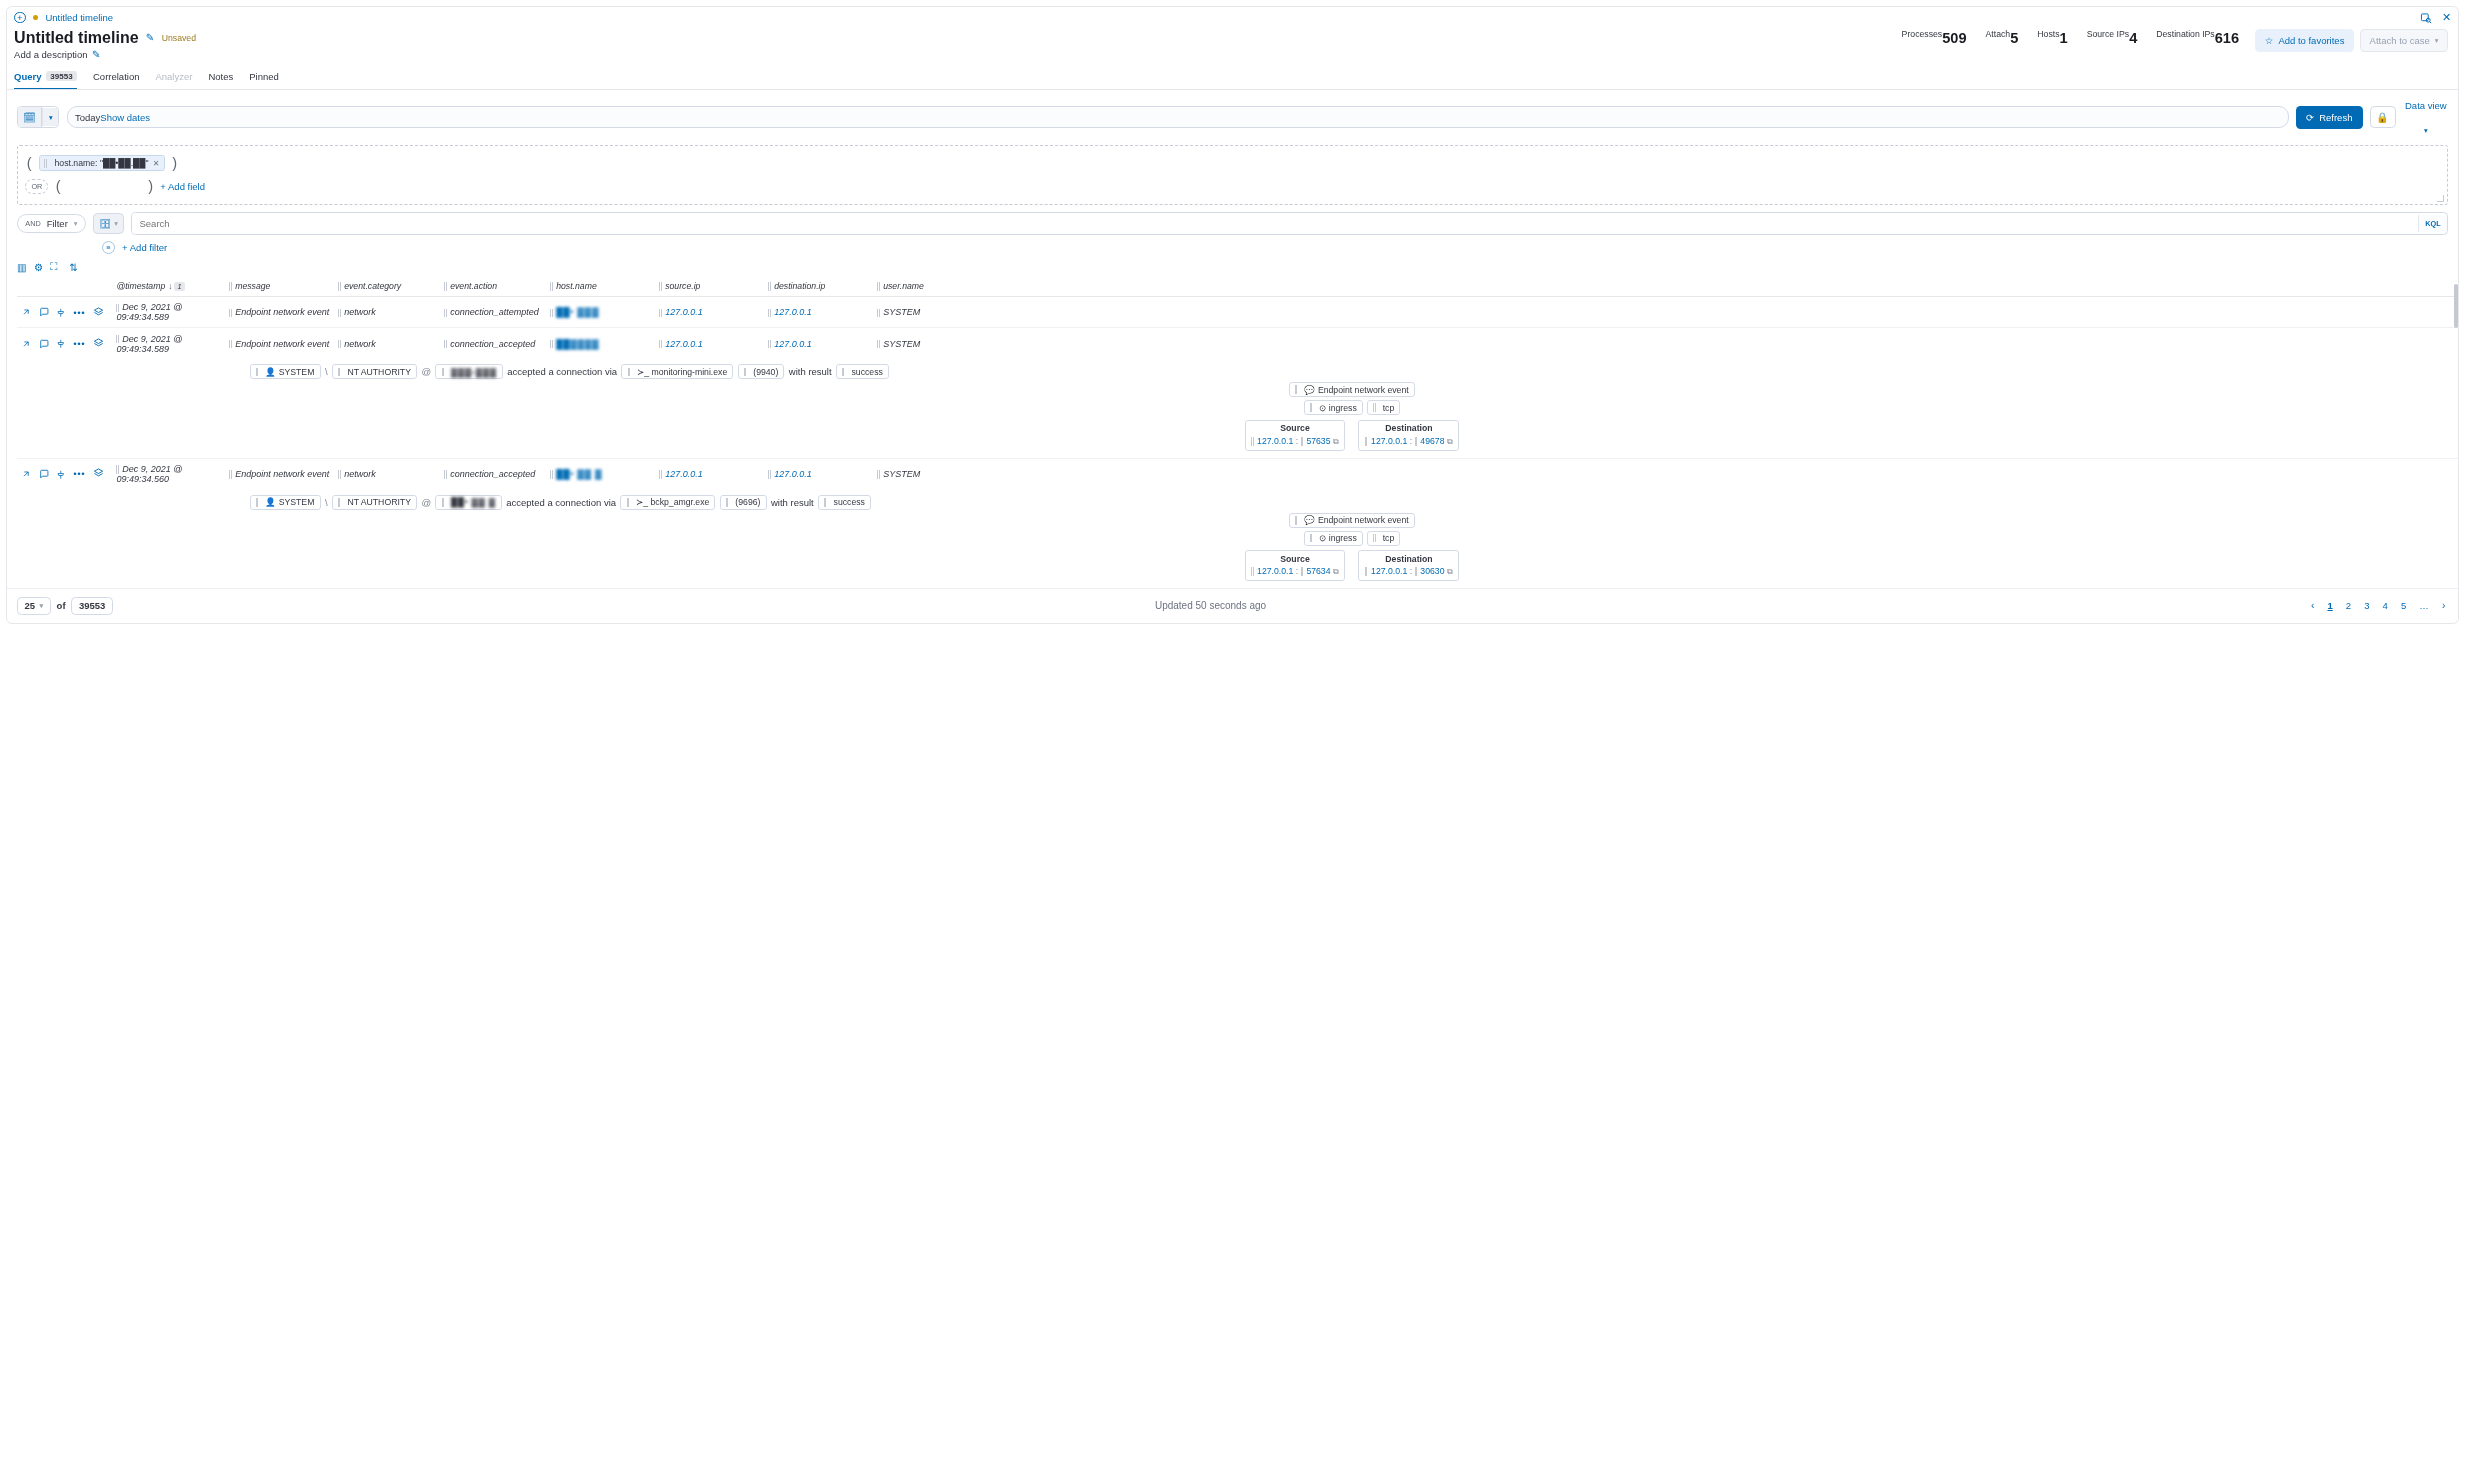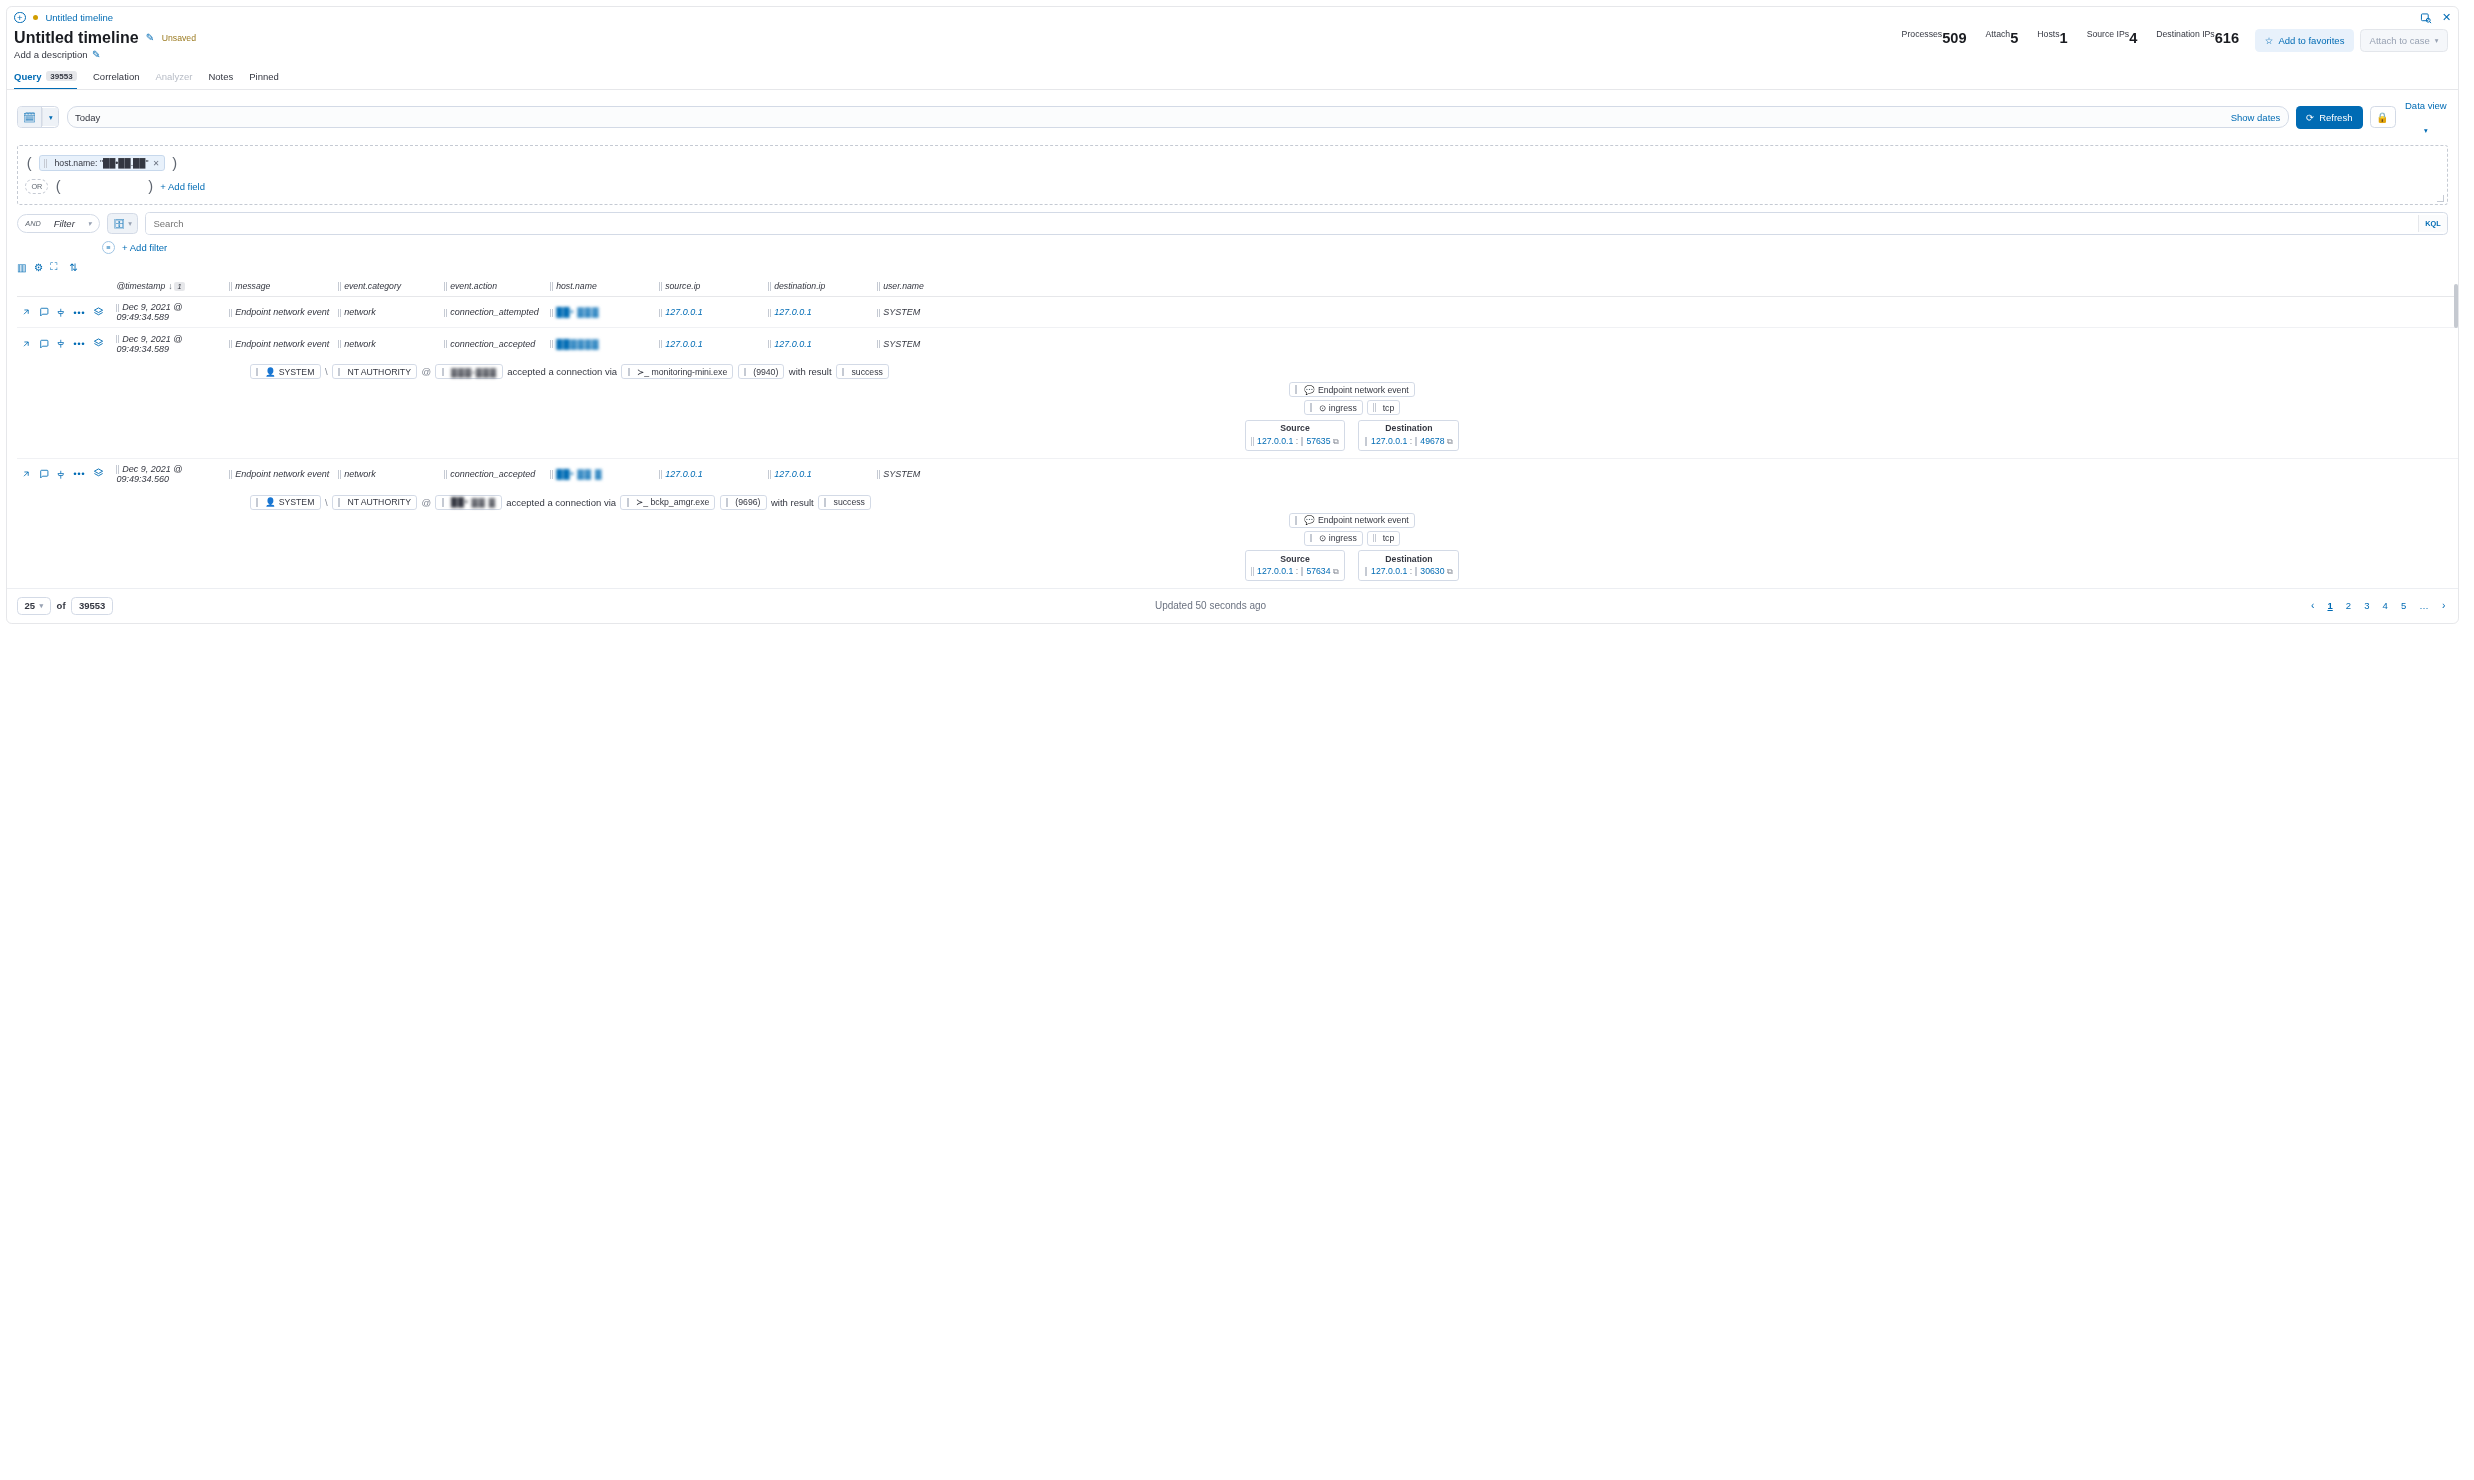--- a/index.html
+++ b/index.html
@@ -36,39 +36,39 @@
   .tabs { display:flex; gap:16px; border-bottom:0.7px solid #e6e7ea; padding:0 7.3px;}
   .tab { padding:5.8px 0 6.6px 0; font-size:9.5px; color:#343741; display:flex; align-items:center; gap:4.4px;}
   .tab.active { color:#006bb4; font-weight:600; border-bottom:1.5px solid #006bb4; margin-bottom:-0.7px;}
   .tab.disabled { color:#b7bcc6;}
   .badge-count { background:#e6e7ea; border-radius:2.9px; padding:0.7px 4.4px; font-size:8px; color:#343741;}
   
   .querybar { display:flex; align-items:center; gap:7.3px; padding:7.3px 10.2px;}
   .cal-btn { display:flex; align-items:center; border:0.7px solid #d3dae6; border-radius:4.4px; overflow:hidden;}
   .cal-ico { background:#eef2f7; padding:4.4px 5.1px; color:#006bb4; font-size:10.2px; border-right:0.7px solid #d3dae6;}
   .cal-dd  { background:#eef2f7; padding:4.4px 5.8px; color:#006bb4; font-size:7.3px; border-left:0.7px solid #e1e5eb;}
-  .date-range { flex:1; border:0.7px solid #d3dae6; border-radius:10px; padding:4.4px 7.3px; display:flex; align-items:center; justify-content:space-between; background:#fbfcfd;}
+  .date-range { flex:1; border:0.7px solid #d3dae6; border-radius:10px; padding:4.4px 7.3px; display:flex; align-items:center; background:#fbfcfd;}
   .date-left { color:#343741;}
   .show-dates { color:#006bb4;}
   .btn-refresh { background:#006bb4; color:#fff; border:none; border-radius:4.4px; padding:5.8px 10.2px; display:inline-flex; align-items:center; gap:5.1px; font-size:9.5px;}
   .lock-ico { color:#7e8490; font-size:10.2px; border:0.7px solid #d3dae6; border-radius:4.4px; padding:4.4px 5.8px;}
   .data-view { color:#006bb4; display:flex; align-items:center; gap:15px; padding:2.9px 1.5px;flex-direction:column;}
   
   .filter-panel { border:0.7px dashed #c5cad3; border-radius:2.9px; margin:0 10.2px; padding:5.8px 7.3px; position:relative;}
   .fp-row { display:flex; align-items:center; gap:5.8px; min-height:23px;}
   .paren { font-size:14.6px; color:#5f6670; padding:0 1.5px;}
   .chip { background:#e8f1fb; border:0.7px solid #c7d8ec; border-radius:2.9px; padding:2.2px 4.4px; font-size:8.7px; display:inline-flex; gap:4.4px; align-items:center; color:#343741;}
   .chip .x { color:#6b7280; font-size:8px;}
   .blur { filter:blur(1.5px); letter-spacing:0.7px; font-weight:600;}
   .or-badge { border:0.7px dashed #c5cad3; border-radius:8.7px; padding:2.2px 5.1px; font-size:7.3px; color:#5f6670; text-transform:uppercase;}
   .add-field { color:#006bb4; font-size:9.5px;}
   .resize-handle { position:absolute; right:2.9px; bottom:1.5px; width:7.3px; height:7.3px; border-right:1.5px solid #c5cad3; border-bottom:1.5px solid #c5cad3;}
   
   .row-search { display:flex; align-items:center; gap:7.3px; margin:7.3px 10.2px 0 10.2px;}
-  .and-btn { border:0.7px solid #d3dae6; border-radius:11.6px; padding:2.9px 7.3px; display:flex; gap:13px; align-items:center;font-style:italic;}
+  .and-btn { border:0.7px solid #d3dae6; border-radius:11.6px; padding:2.9px 7.3px; display:flex; gap:6px; align-items:center;}
   .and-b   { font-size:7.3px; color:#5f6670;}
   .filter-text { font-size:9.5px; color:#343741;}
   .sq-btn { border:0.7px solid #d3dae6; border-radius:4.4px; background:#eef2f7; color:#006bb4; padding:3.6px 5.1px; display:flex; gap:2.9px; align-items:center; font-size:9.5px;}
   .search-box { flex:1; border:0.7px solid #d3dae6; border-radius:4.4px; display:flex; align-items:center; overflow:hidden;}
   .search-box input { flex:1; border:none; outline:none; padding:5.1px 7.3px; font-size:9.5px;}
   .kql { font-size:7.3px; color:#006bb4; padding:3.6px 6.6px; border-left:0.7px solid #e5e7eb; background:#fbfcfd; font-weight:600;}
   .add-filter-row { display:flex; align-items:center; gap:7.3px; margin:5.8px 10.2px 0 95px;}
   .filter-ring { color:#006bb4; width:13px; height:13px; border:1.1px solid #9fc4e3; border-radius:50%; display:inline-flex; align-items:center; justify-content:center; font-size:7.3px;}
   
   .table-toolbar { display:flex; align-items:center; gap:7.3px; padding:7.3px 10.2px 2.9px 10.2px;}

